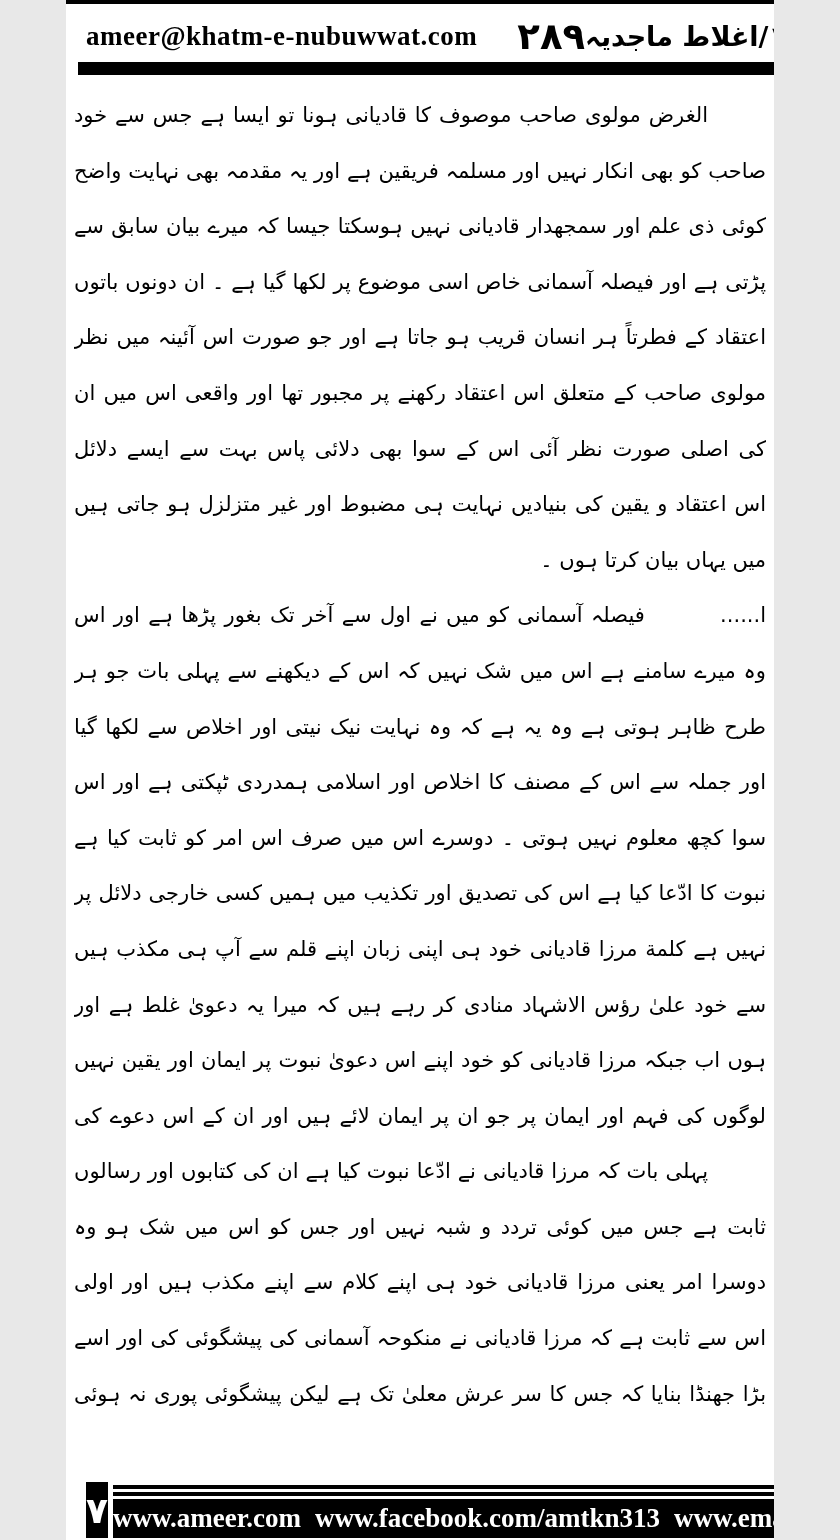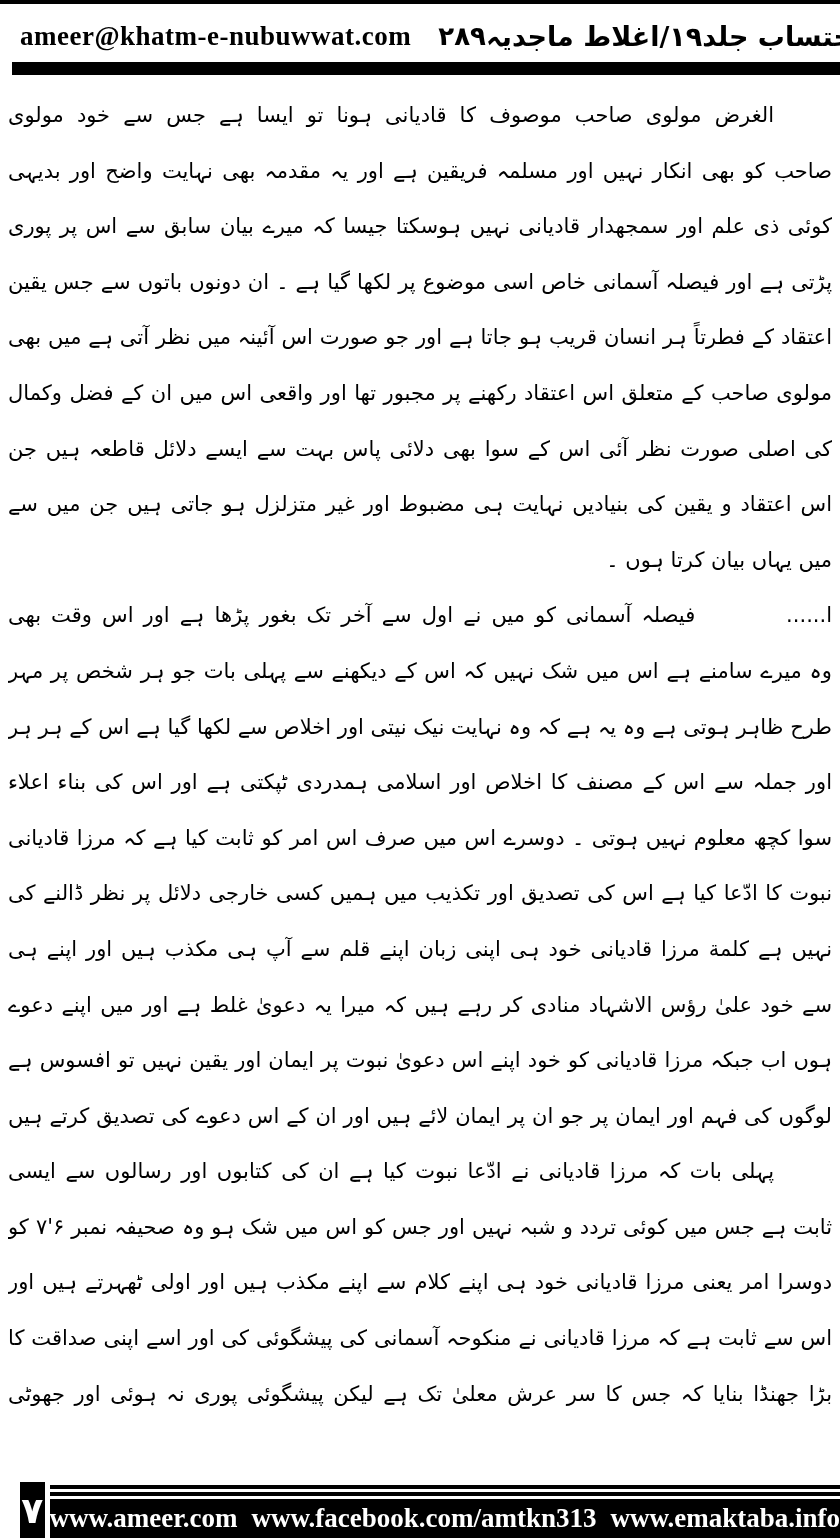--- a/index.html
+++ b/index.html
@@ -1,18 +1,18 @@
 <!DOCTYPE html>
 <html lang="ur"><head>
 <meta charset="utf-8">
 <style>
   html,body{margin:0;padding:0;background:#e8e8e8;}
   .page{
     position:relative;
-    width:840px;height:1540px;
+    width:708px;height:1540px;
     margin:0 auto;
     background:#ffffff;
     overflow:hidden;
     font-family:"DejaVu Sans",sans-serif;
     color:#000;
   }
   
   .top-rule{
     position:absolute;top:0;left:0;right:0;height:4px;background:#000;
   }
@@ -20,22 +20,22 @@
     position:absolute;top:12px;left:20px;right:10px;height:48px;
     display:flex;align-items:center;
   }
   .email{
     font-family:"Liberation Serif",serif;
     font-weight:bold;font-size:27px;letter-spacing:.5px;
     white-space:nowrap;
   }
   .pagenum{
     font-family:"DejaVu Sans",sans-serif;
-    font-weight:bold;font-size:26px;
-    margin-left:27px;white-space:nowrap;
+    font-weight:bold;font-size:37px;
+    margin-left:40px;white-space:nowrap;
   }
   .header-title{
     flex:1;text-align:right;direction:rtl;
     font-size:27px;font-weight:bold;white-space:nowrap;
   }
   .header-bar{
     position:absolute;top:62px;left:12px;right:0;height:13px;background:#000;
   }
   
   .body-text{

